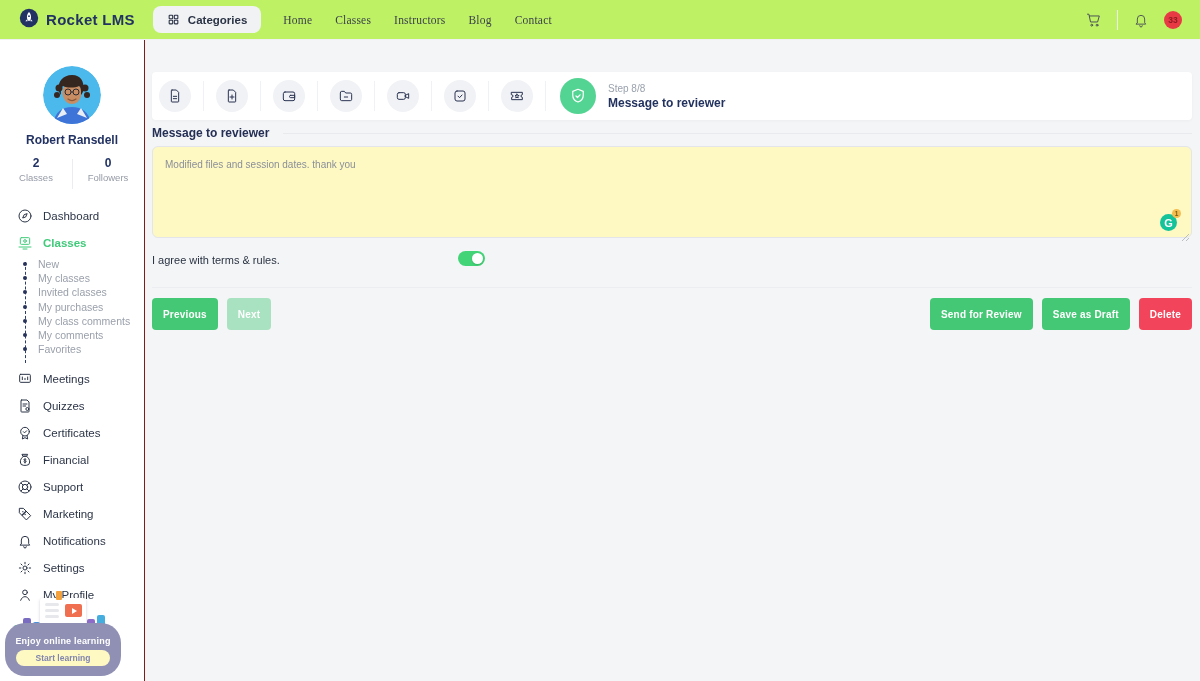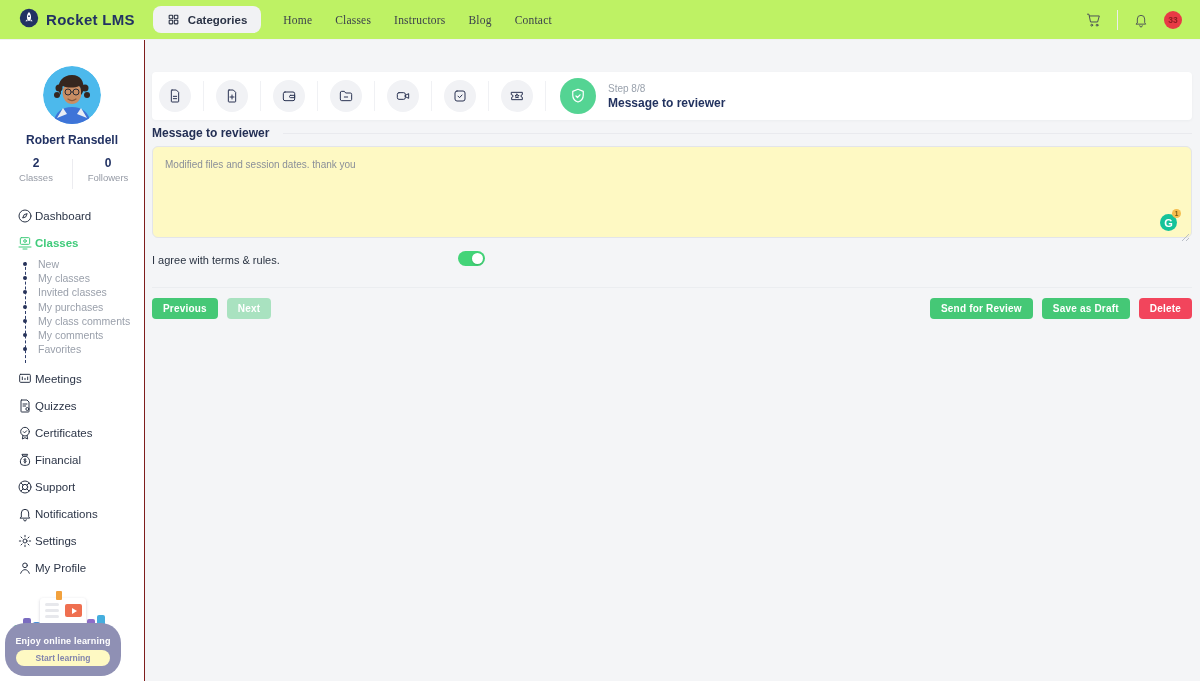--- a/index.html
+++ b/index.html
@@ -30,21 +30,21 @@
   .profile { text-align:center; padding-top:26px; }
   .avatar { width:58px; height:58px; border-radius:50%; margin:0 auto; overflow:hidden; cursor:pointer; }
   .user-name { margin-top:9px; font-size:12px; font-weight:800; color:#223263; }
   .stats { margin-top:9px; display:flex; position:relative; height:36px; }
   .stat { flex:1; }
   .stat-value { font-size:12px; font-weight:800; color:#223263; }
   .stat-label { font-size:9.5px; color:#959aa5; margin-top:2px; }
   .stats-divider { position:absolute; left:50%; top:3px; width:1px; height:30px; background:#ececf0; }
 
   .menu { margin-top:10px; padding-left:17px; }
-  .mi { display:flex; align-items:center; gap:2px; height:27px; font-size:11.5px; color:#2c3547; cursor:pointer; }
+  .mi { display:flex; align-items:center; gap:10px; height:27px; font-size:11.5px; color:#2c3547; cursor:pointer; }
   .mi svg { flex:0 0 auto; }
   .mi.active { color:#3fcb7a; font-weight:800; }
   .submenu { position:relative; margin:1px 0 9px 3px; }
   .submenu::before { content:""; position:absolute; left:4.5px; top:5px; bottom:-7px;
     border-left:1px dashed #2e3d69; }
   .sub { display:flex; align-items:center; gap:11px; height:14.2px; font-size:10.5px; color:#9aa0ab; cursor:pointer; position:relative; }
   .sub-dot { width:4px; height:4px; border-radius:50%; background:#27335a; margin-left:3px; z-index:1; }
 
   .promo { position:absolute; left:5px; bottom:5px; width:116px; height:53px; background:#8f90b4;
     border-radius:20px; z-index:3; text-align:center; padding-top:13px; }
@@ -94,21 +94,21 @@
   .resize-handle { position:absolute; left:1036px; top:188px; cursor:nwse-resize; }
 
   .agree-label { position:absolute; left:7px; top:214px; font-size:11px; color:#2a3342; }
   .toggle { position:absolute; left:313px; top:211px; width:27px; height:15px; border-radius:8px;
     background:#43d478; cursor:pointer; }
   .toggle-knob { position:absolute; right:2px; top:2px; width:11px; height:11px; border-radius:50%;
     background:#fff; box-shadow:0 1px 2px rgba(0,0,0,.15); }
 
   .actions-divider { position:absolute; left:7px; top:247px; width:1040px; height:1px; background:#ebedf0; }
   .actions { position:absolute; left:7px; top:258px; width:1040px; display:flex; gap:9px; }
-  .btn { border:none; border-radius:4px; height:21px; padding:0 11px; font-size:10px; font-weight:700;
+  .btn { border:none; border-radius:4px; height:32px; padding:0 11px; font-size:10px; font-weight:700;
     color:#fff; cursor:pointer; font-family:inherit; letter-spacing:.2px; }
   .btn-green { background:#45c876; }
   .btn-disabled { background:#a9e2c0; cursor:default; }
   .btn-red { background:#f2455c; }
   .spacer { margin-left:auto; }
 </style>
 </head>
 <body>
 
 <div class="navbar">
@@ -292,20 +292,29 @@
             <circle cx="12" cy="12" r="9"></circle>
             <circle cx="12" cy="12" r="4"></circle>
             <path d="M6 6l3.2 3.2M18 6l-3.2 3.2M6 18l3.2-3.2M18 18l-3.2-3.2"></path>
           </svg>
       </span>
       <span>Support</span>
     </div>
     <div class="mi">
       <span>
         <svg class="ic" width="16" height="16" viewBox="0 0 24 24">
+            <path d="M3.5 9.5v-6h6l11 11-6 6z"></path>
+            <path d="M8 13.5l5-5M8.8 8.5h0M12.2 12.8h0" style="stroke-width:2"></path>
+          </svg>
+      </span>
+      <span>Marketing</span>
+    </div>
+    <div class="mi">
+      <span>
+        <svg class="ic" width="16" height="16" viewBox="0 0 24 24">
             <path d="M6.5 16v-5.5a5.5 5.5 0 0 1 11 0V16l1.5 2.2h-14z"></path>
             <path d="M10 20.5a2 2 0 0 0 4 0"></path>
           </svg>
       </span>
       <span>Notifications</span>
     </div>
     <div class="mi">
       <span>
         <svg class="ic" width="16" height="16" viewBox="0 0 24 24">
             <circle cx="12" cy="12" r="3"></circle>

